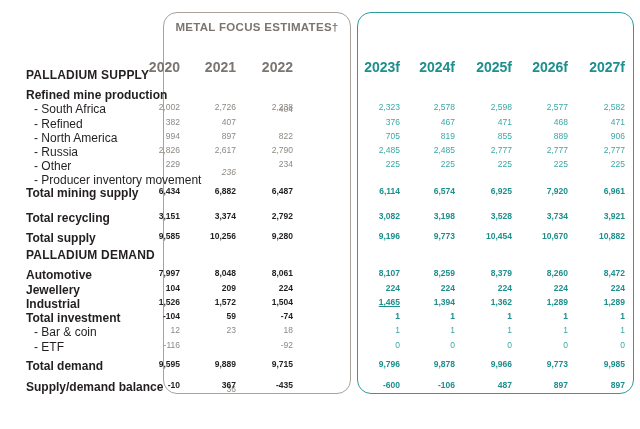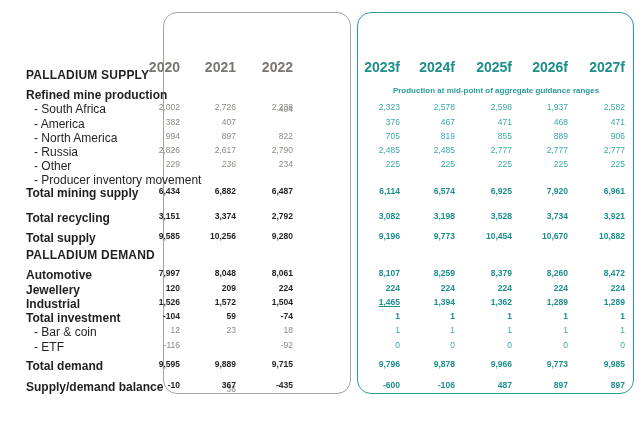--- a/index.html
+++ b/index.html
@@ -53,22 +53,22 @@
   }
 </style>
 </head>
 <body>
 
 <div class="sheet">
 
   <div class="panel" id="mf-panel"></div>
   <div class="panel" id="wpic-panel"></div>
 
-
-  <div id="guidance">Production at mid-point of aggregate guidance ranges</div>
+  <div class="panel-title" id="mf-title">METAL FOCUS ESTIMATES†</div>
+
 
   <div id="year-headers">
       <div class="yearhdr mf" style="left: 128px; top: 59px; width: 52px;">2020</div>
       <div class="yearhdr mf" style="left: 184px; top: 59px; width: 52px;">2021</div>
       <div class="yearhdr mf" style="left: 241px; top: 59px; width: 52px;">2022</div>
       <div class="yearhdr wp" style="left: 348px; top: 59px; width: 52px;">2023f</div>
       <div class="yearhdr wp" style="left: 403px; top: 59px; width: 52px;">2024f</div>
       <div class="yearhdr wp" style="left: 460px; top: 59px; width: 52px;">2025f</div>
       <div class="yearhdr wp" style="left: 516px; top: 59px; width: 52px;">2026f</div>
       <div class="yearhdr wp" style="left: 573px; top: 59px; width: 52px;">2027f</div>
@@ -79,23 +79,23 @@
 
   <div id="rows-layer">
       <div class="rlabel bold" style="top: 88px;">Refined mine production</div>
       <div class="rlabel sub" style="top: 102px;">- South Africa</div>
       <div class="cell mf" style="left: 128px; top: 102px; width: 52px;">2,002</div>
       <div class="cell mf" style="left: 184px; top: 102px; width: 52px;">2,726</div>
       <div class="cell mf" style="left: 241px; top: 102px; width: 52px;">2,238</div>
       <div class="cell wp" style="left: 348px; top: 102px; width: 52px;">2,323</div>
       <div class="cell wp" style="left: 403px; top: 102px; width: 52px;">2,578</div>
       <div class="cell wp" style="left: 460px; top: 102px; width: 52px;">2,598</div>
-      <div class="cell wp" style="left: 516px; top: 102px; width: 52px;">1,937</div>
+      <div class="cell wp" style="left: 516px; top: 102px; width: 52px;">2,577</div>
       <div class="cell wp" style="left: 573px; top: 102px; width: 52px;">2,582</div>
-      <div class="rlabel sub" style="top: 117px;">- America</div>
+      <div class="rlabel sub" style="top: 117px;">- Refined</div>
       <div class="cell mf" style="left: 128px; top: 117px; width: 52px;">382</div>
       <div class="cell mf" style="left: 184px; top: 117px; width: 52px;">407</div>
       <div class="cell mf" style="left: 241px; top: 104px; width: 52px;">404</div>
       <div class="cell wp" style="left: 348px; top: 117px; width: 52px;">376</div>
       <div class="cell wp" style="left: 403px; top: 117px; width: 52px;">467</div>
       <div class="cell wp" style="left: 460px; top: 117px; width: 52px;">471</div>
       <div class="cell wp" style="left: 516px; top: 117px; width: 52px;">468</div>
       <div class="cell wp" style="left: 573px; top: 117px; width: 52px;">471</div>
       <div class="rlabel sub" style="top: 131px;">- North America</div>
       <div class="cell mf" style="left: 128px; top: 131px; width: 52px;">994</div>
@@ -110,21 +110,21 @@
       <div class="cell mf" style="left: 128px; top: 145px; width: 52px;">2,826</div>
       <div class="cell mf" style="left: 184px; top: 145px; width: 52px;">2,617</div>
       <div class="cell mf" style="left: 241px; top: 145px; width: 52px;">2,790</div>
       <div class="cell wp" style="left: 348px; top: 145px; width: 52px;">2,485</div>
       <div class="cell wp" style="left: 403px; top: 145px; width: 52px;">2,485</div>
       <div class="cell wp" style="left: 460px; top: 145px; width: 52px;">2,777</div>
       <div class="cell wp" style="left: 516px; top: 145px; width: 52px;">2,777</div>
       <div class="cell wp" style="left: 573px; top: 145px; width: 52px;">2,777</div>
       <div class="rlabel sub" style="top: 159px;">- Other</div>
       <div class="cell mf" style="left: 128px; top: 159px; width: 52px;">229</div>
-      <div class="cell mf" style="left: 184px; top: 159px; width: 52px; font-style: italic;">236</div>
+      <div class="cell mf" style="left: 184px; top: 167px; width: 52px; font-style: italic;">236</div>
       <div class="cell mf" style="left: 241px; top: 159px; width: 52px;">234</div>
       <div class="cell wp" style="left: 348px; top: 159px; width: 52px;">225</div>
       <div class="cell wp" style="left: 403px; top: 159px; width: 52px;">225</div>
       <div class="cell wp" style="left: 460px; top: 159px; width: 52px;">225</div>
       <div class="cell wp" style="left: 516px; top: 159px; width: 52px;">225</div>
       <div class="cell wp" style="left: 573px; top: 159px; width: 52px;">225</div>
       <div class="rlabel sub" style="top: 173px;">- Producer inventory movement</div>
       <div class="rlabel bold" style="top: 186px;">Total mining supply</div>
       <div class="cell mf b" style="left: 128px; top: 186px; width: 52px;">6,434</div>
       <div class="cell mf b" style="left: 184px; top: 186px; width: 52px;">6,882</div>
@@ -155,21 +155,21 @@
       <div class="rlabel bold" style="top: 268px;">Automotive</div>
       <div class="cell mf b" style="left: 128px; top: 268px; width: 52px;">7,997</div>
       <div class="cell mf b" style="left: 184px; top: 268px; width: 52px;">8,048</div>
       <div class="cell mf b" style="left: 241px; top: 268px; width: 52px;">8,061</div>
       <div class="cell wp b" style="left: 348px; top: 268px; width: 52px;">8,107</div>
       <div class="cell wp b" style="left: 403px; top: 268px; width: 52px;">8,259</div>
       <div class="cell wp b" style="left: 460px; top: 268px; width: 52px;">8,379</div>
       <div class="cell wp b" style="left: 516px; top: 268px; width: 52px;">8,260</div>
       <div class="cell wp b" style="left: 573px; top: 268px; width: 52px;">8,472</div>
       <div class="rlabel bold" style="top: 283px;">Jewellery</div>
-      <div class="cell mf b" style="left: 128px; top: 283px; width: 52px;">120</div>
+      <div class="cell mf b" style="left: 128px; top: 283px; width: 52px;">104</div>
       <div class="cell mf b" style="left: 184px; top: 283px; width: 52px;">209</div>
       <div class="cell mf b" style="left: 241px; top: 283px; width: 52px;">224</div>
       <div class="cell wp b" style="left: 348px; top: 283px; width: 52px;">224</div>
       <div class="cell wp b" style="left: 403px; top: 283px; width: 52px;">224</div>
       <div class="cell wp b" style="left: 460px; top: 283px; width: 52px;">224</div>
       <div class="cell wp b" style="left: 516px; top: 283px; width: 52px;">224</div>
       <div class="cell wp b" style="left: 573px; top: 283px; width: 52px;">224</div>
       <div class="rlabel bold" style="top: 297px;">Industrial</div>
       <div class="cell mf b" style="left: 128px; top: 297px; width: 52px;">1,526</div>
       <div class="cell mf b" style="left: 184px; top: 297px; width: 52px;">1,572</div>

